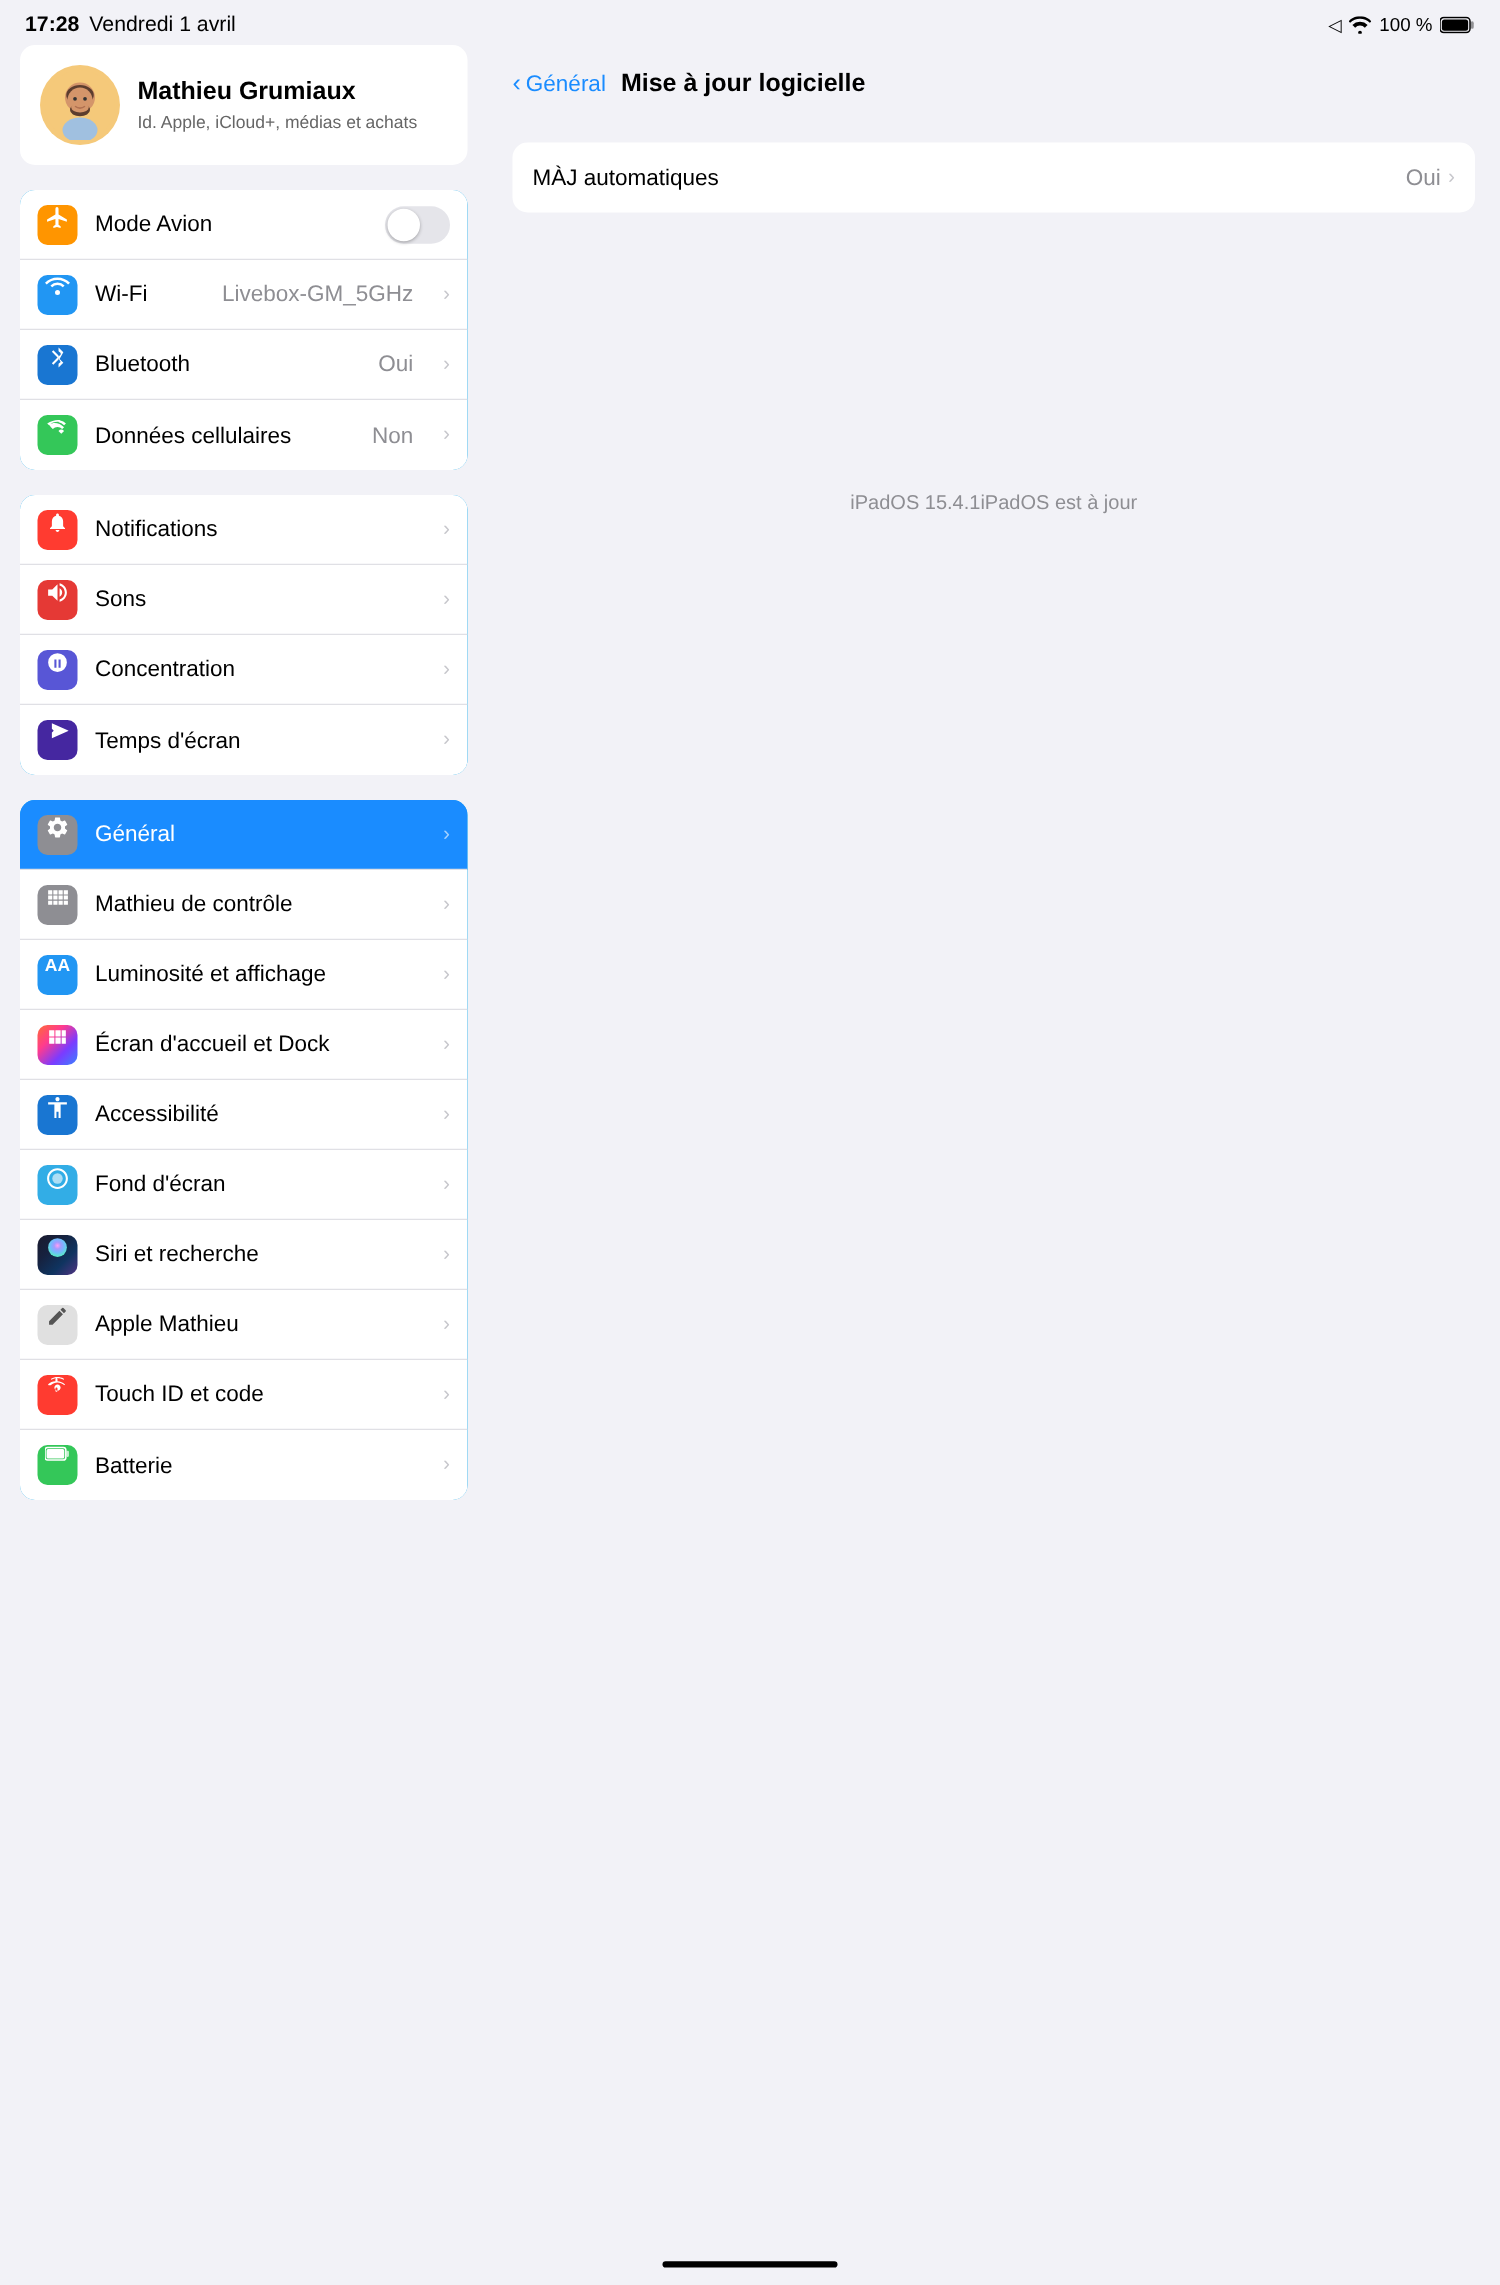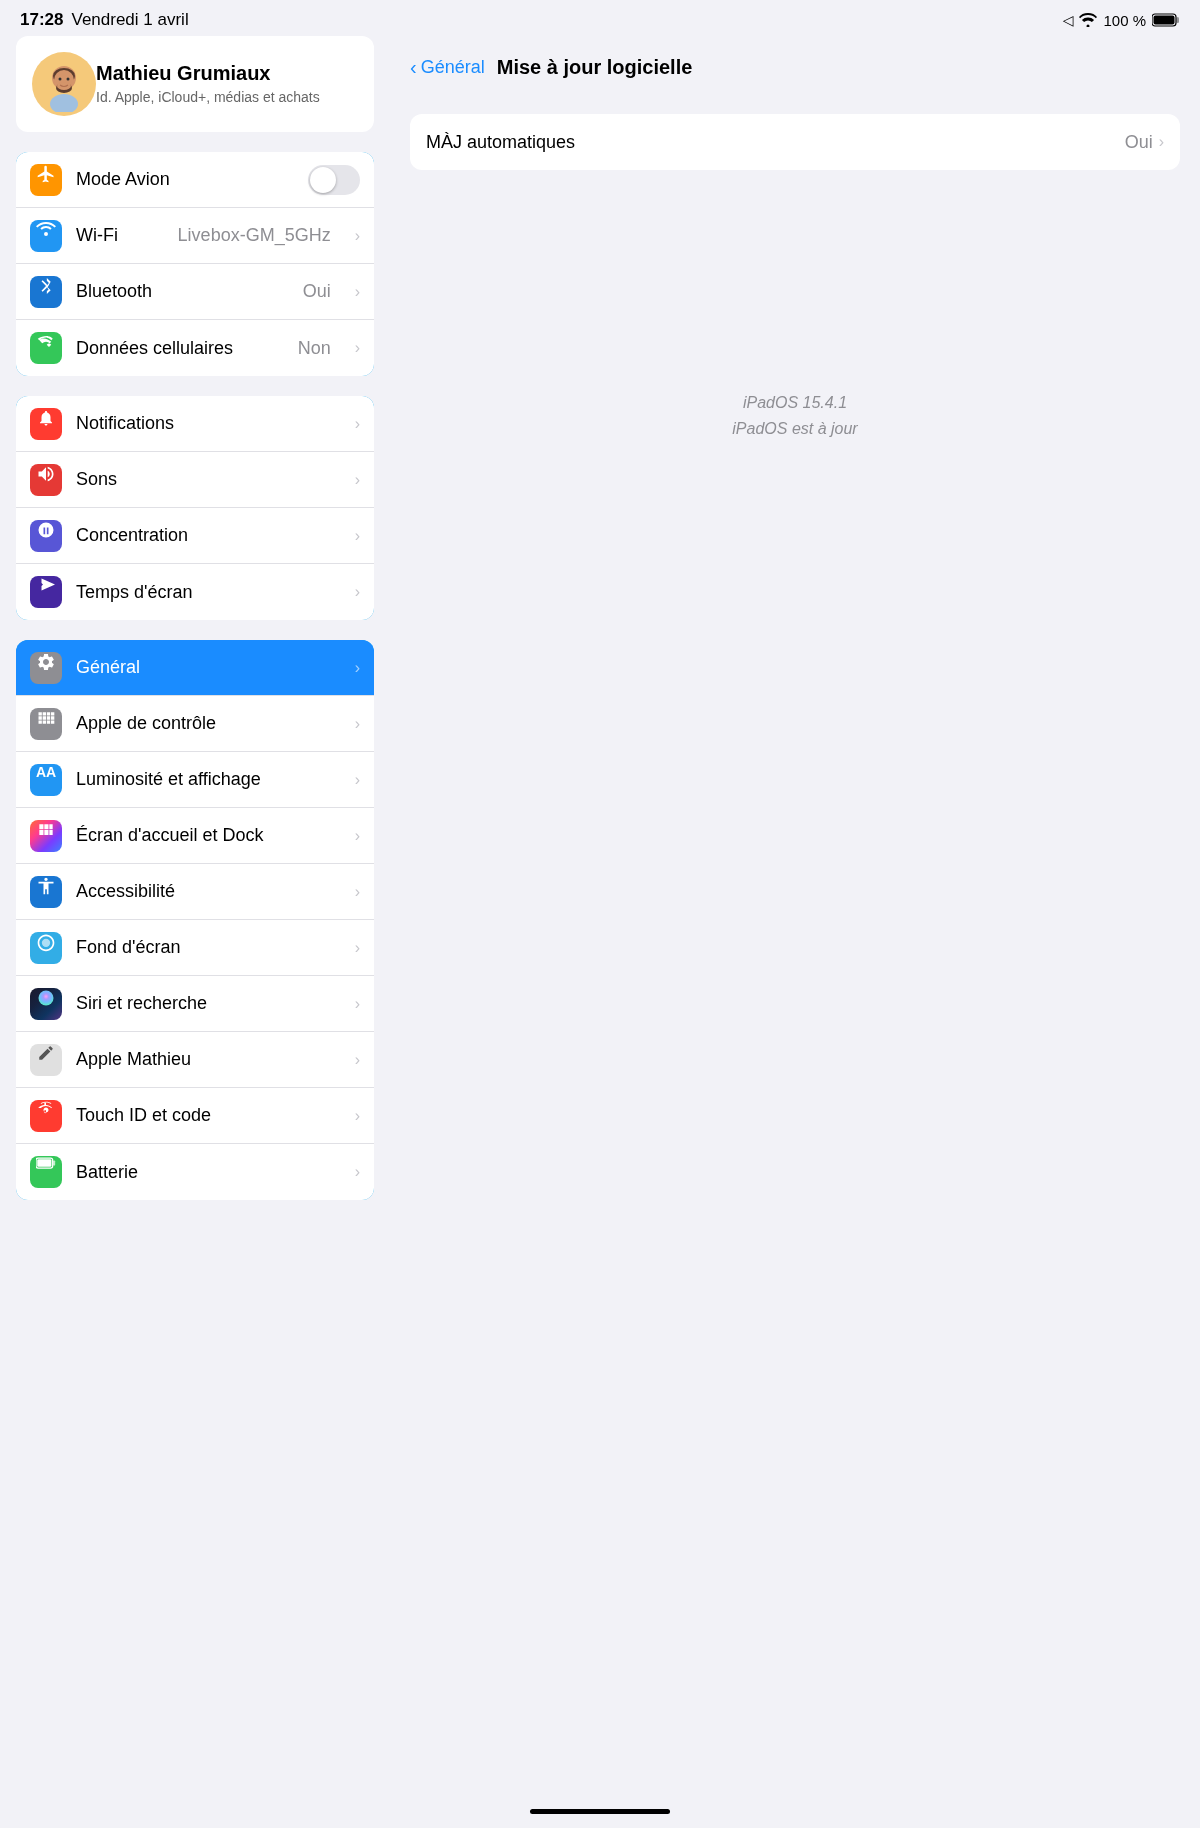--- a/index.html
+++ b/index.html
@@ -68,20 +68,21 @@
     }
 
     
     .profile-card {
       background: #fff;
       border-radius: 12px;
       margin: 0 16px 20px 16px;
       padding: 16px;
       display: flex;
       align-items: center;
+      gap: 14px;
     }
     .avatar {
       width: 64px;
       height: 64px;
       border-radius: 50%;
       background: #f5c97a;
       display: flex;
       align-items: center;
       justify-content: center;
       font-size: 36px;
@@ -245,30 +246,29 @@
       color: #8e8e93;
       margin-right: 6px;
     }
     .maj-chevron {
       color: #c7c7cc;
       font-size: 16px;
     }
 
     .update-status {
       display: flex;
-      flex-direction: column;
+      flex-direction: row;
       align-items: center;
       justify-content: center;
       flex: 1;
       padding-top: 200px;
       color: #8e8e93;
       font-size: 16px;
       text-align: right;
       line-height: 1.6;
-      font-style: italic;
     }
 
     
     .home-indicator {
       height: 34px;
       display: flex;
       align-items: center;
       justify-content: center;
       flex-shrink: 0;
     }
@@ -449,21 +449,21 @@
         <span class="row-label">Général</span>
         <span class="row-chevron" style="color:rgba(255,255,255,0.6);">›</span>
       </div>
 
       <div class="settings-row">
         <div class="row-icon" style="background:#8e8e93;">
           <svg width="20" height="20" viewBox="0 0 24 24" fill="white">
               <path d="M3 9h4V5H3v4zm0 5h4v-4H3v4zm5 0h4v-4H8v4zm5 0h4v-4h-4v4zM8 9h4V5H8v4zm5-4v4h4V5h-4zm5 9h4v-4h-4v4zM3 19h4v-4H3v4zm5 0h4v-4H8v4zm5 0h4v-4h-4v4zm5 0h4v-4h-4v4zm0-14v4h4V5h-4z"></path>
             </svg>
         </div>
-        <span class="row-label">Apple de contrôle</span>
+        <span class="row-label">Mathieu de contrôle</span>
         <span class="row-chevron">›</span>
       </div>
 
       <div class="settings-row">
         <div class="row-icon icon-blue">
           <span style="color:white;font-size:14px;font-weight:700;">AA</span>
         </div>
         <span class="row-label">Luminosité et affichage</span>
         <span class="row-chevron">›</span>
       </div>

